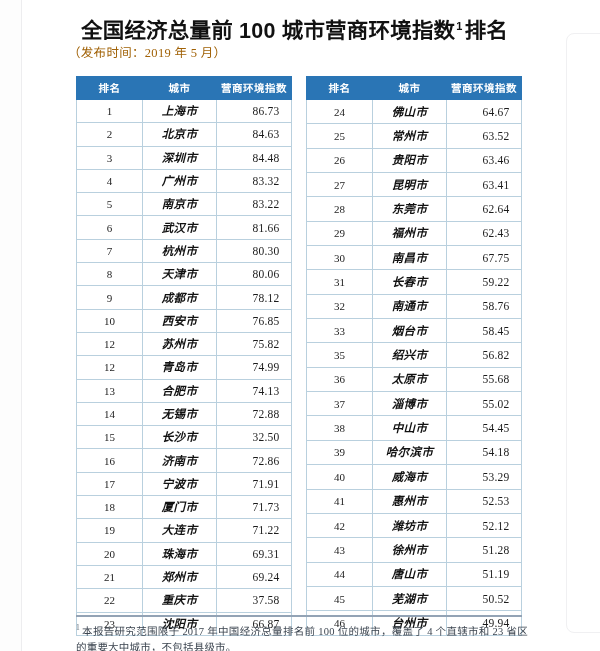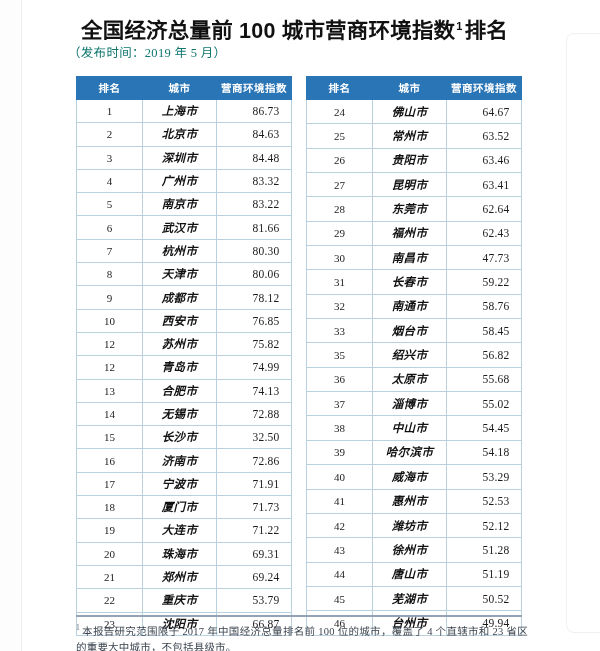--- a/index.html
+++ b/index.html
@@ -62,21 +62,21 @@
     vertical-align: super;
     font-weight: bold;
     padding: 0 2px 0 1px;
   }
   .doc-subtitle {
     position: absolute;
     left: 46px;
     top: 44px;
     font-size: 12.5px;
     line-height: 18px;
-    color: #0f766e;
+    color: #a16207;
     letter-spacing: 0.3px;
     white-space: nowrap;
   }
 
   .tables {
     position: absolute;
     left: 54px;
     top: 76px;
     width: 446px;
     display: flex;
@@ -298,21 +298,21 @@
             <td class="cell-index">69.31</td>
           </tr>
           <tr>
             <td class="cell-rank">21</td>
             <td class="cell-city">郑州市</td>
             <td class="cell-index">69.24</td>
           </tr>
           <tr>
             <td class="cell-rank">22</td>
             <td class="cell-city">重庆市</td>
-            <td class="cell-index">53.79</td>
+            <td class="cell-index">37.58</td>
           </tr>
           <tr>
             <td class="cell-rank">23</td>
             <td class="cell-city">沈阳市</td>
             <td class="cell-index">66.87</td>
           </tr>
         </tbody>
     </table>
 
     <table class="rank-table">
@@ -355,21 +355,21 @@
             <td class="cell-index">62.64</td>
           </tr>
           <tr>
             <td class="cell-rank">29</td>
             <td class="cell-city">福州市</td>
             <td class="cell-index">62.43</td>
           </tr>
           <tr>
             <td class="cell-rank">30</td>
             <td class="cell-city">南昌市</td>
-            <td class="cell-index">47.73</td>
+            <td class="cell-index">67.75</td>
           </tr>
           <tr>
             <td class="cell-rank">31</td>
             <td class="cell-city">长春市</td>
             <td class="cell-index">59.22</td>
           </tr>
           <tr>
             <td class="cell-rank">32</td>
             <td class="cell-city">南通市</td>
             <td class="cell-index">58.76</td>

